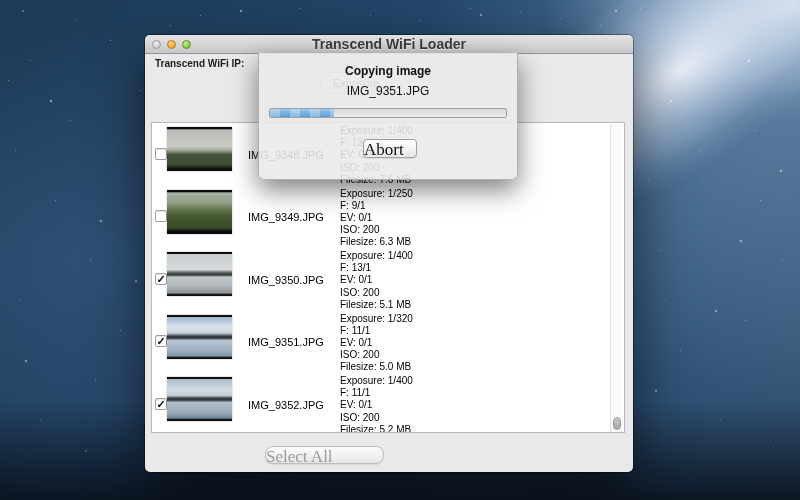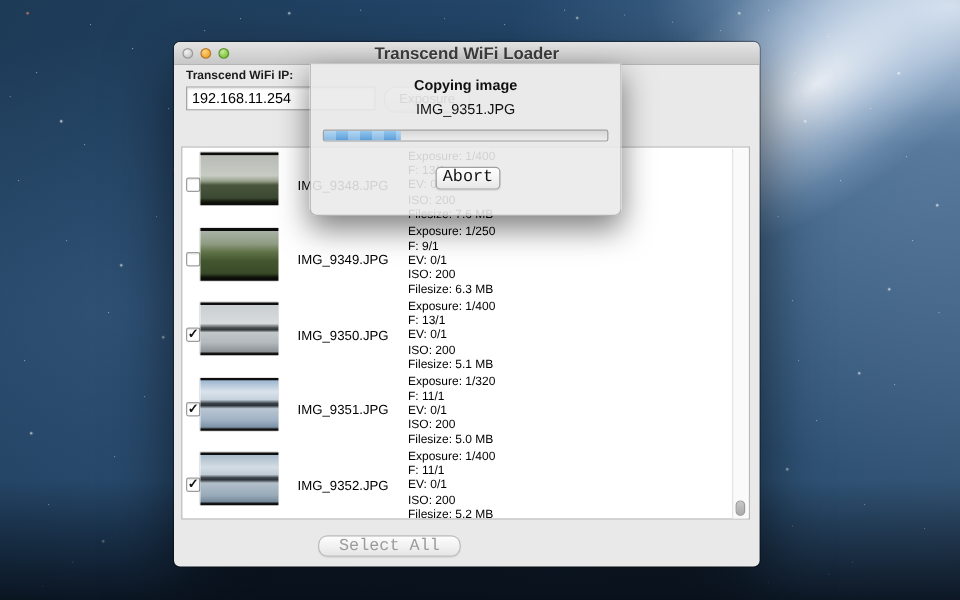--- a/index.html
+++ b/index.html
@@ -56,22 +56,22 @@
   .t3{background:linear-gradient(to bottom,#0e0e0e 0%,#0e0e0e 4%,#c9ced1 5%,#d7dbde 40%,#4a4f52 48%,#32373a 52%,#c2c7ca 57%,#b3b9bc 76%,#8c9295 93%,#0e0e0e 97%,#0e0e0e 100%);}
   .t4{background:linear-gradient(to bottom,#0e0e0e 0%,#0e0e0e 4%,#9db6d0 5%,#dae3eb 26%,#c5d2de 41%,#3a4148 48%,#2b3137 52%,#b9c6d2 58%,#9fb2c4 80%,#7e93a6 93%,#0e0e0e 97%,#0e0e0e 100%);}
   .t5{background:linear-gradient(to bottom,#0e0e0e 0%,#0e0e0e 4%,#a8bac9 5%,#d3dde4 28%,#c0ccd6 42%,#3c434a 48%,#2e343a 52%,#b3c0cb 58%,#97a9b8 82%,#76899b 93%,#0e0e0e 97%,#0e0e0e 100%);}
   .fname{position:absolute;left:96px;top:50%;transform:translateY(-50%);font-size:11px;color:#000;}
   .meta{position:absolute;left:188px;top:1px;font-size:10px;line-height:12.2px;color:#000;}
   .scrollbar{position:absolute;right:1px;top:1px;width:12px;height:309px;background:#fafafa;border-left:1px solid #e2e2e2;}
   .sb-thumb{position:absolute;left:2px;bottom:3px;width:8px;height:13px;border-radius:4px;
     background:linear-gradient(#c8c8c8,#a9a9a9);border:1px solid #9a9a9a;box-sizing:border-box;}
 
   .pushbtn{position:absolute;height:16px;border-radius:8px;border:1px solid #bcbcbc;
-    background:linear-gradient(#fdfdfd,#e6e6e6);font-family:Liberation Mono, monospace;
-    font-size:14px;text-align:center;box-shadow:0 1px 1px rgba(0,0,0,.08);}
+    background:linear-gradient(#fdfdfd,#e6e6e6);font-family:Liberation Serif, serif;
+    font-size:17px;box-shadow:0 1px 1px rgba(0,0,0,.08);}
   .btn-selectall{left:120px;top:411px;width:117px;color:#9b9b9b;}
   .btn-download{left:243px;top:411px;width:117px;color:#9b9b9b;}
 
   
   .sheet{position:absolute;left:113px;top:18px;width:260px;height:127px;
     background:rgba(234,234,234,0.89);border-radius:0 0 6px 6px;
     border:1px solid rgba(130,130,130,.55);border-top:none;box-sizing:border-box;
     box-shadow:0 10px 26px rgba(0,0,0,.5);}
   .sheet-title{position:absolute;top:11px;width:100%;text-align:center;font-size:12px;font-weight:bold;color:#111;}
   .sheet-file{position:absolute;top:31px;width:100%;text-align:center;font-size:12px;color:#111;}
@@ -95,21 +95,20 @@
   <div class="titlebar">
     <div class="traffic">
       <span class="tl close"></span>
       <span class="tl min"></span>
       <span class="tl zoom"></span>
     </div>
     <div class="title">Transcend WiFi Loader</div>
   </div>
 
   <div class="flabel ip-label">Transcend WiFi IP:</div>
-  <input class="ip-field" value="192.168.11.254" style="">
   <div class="refresh">Exposure</div>
 
   <div class="list">
     <div id="rows">
   <div class="row">
     <span class="cb"></span>
     <span class="thumb t1"></span>
     <span class="fname">IMG_9348.JPG</span>
     <span class="meta">
             <div>Exposure: 1/400</div>

